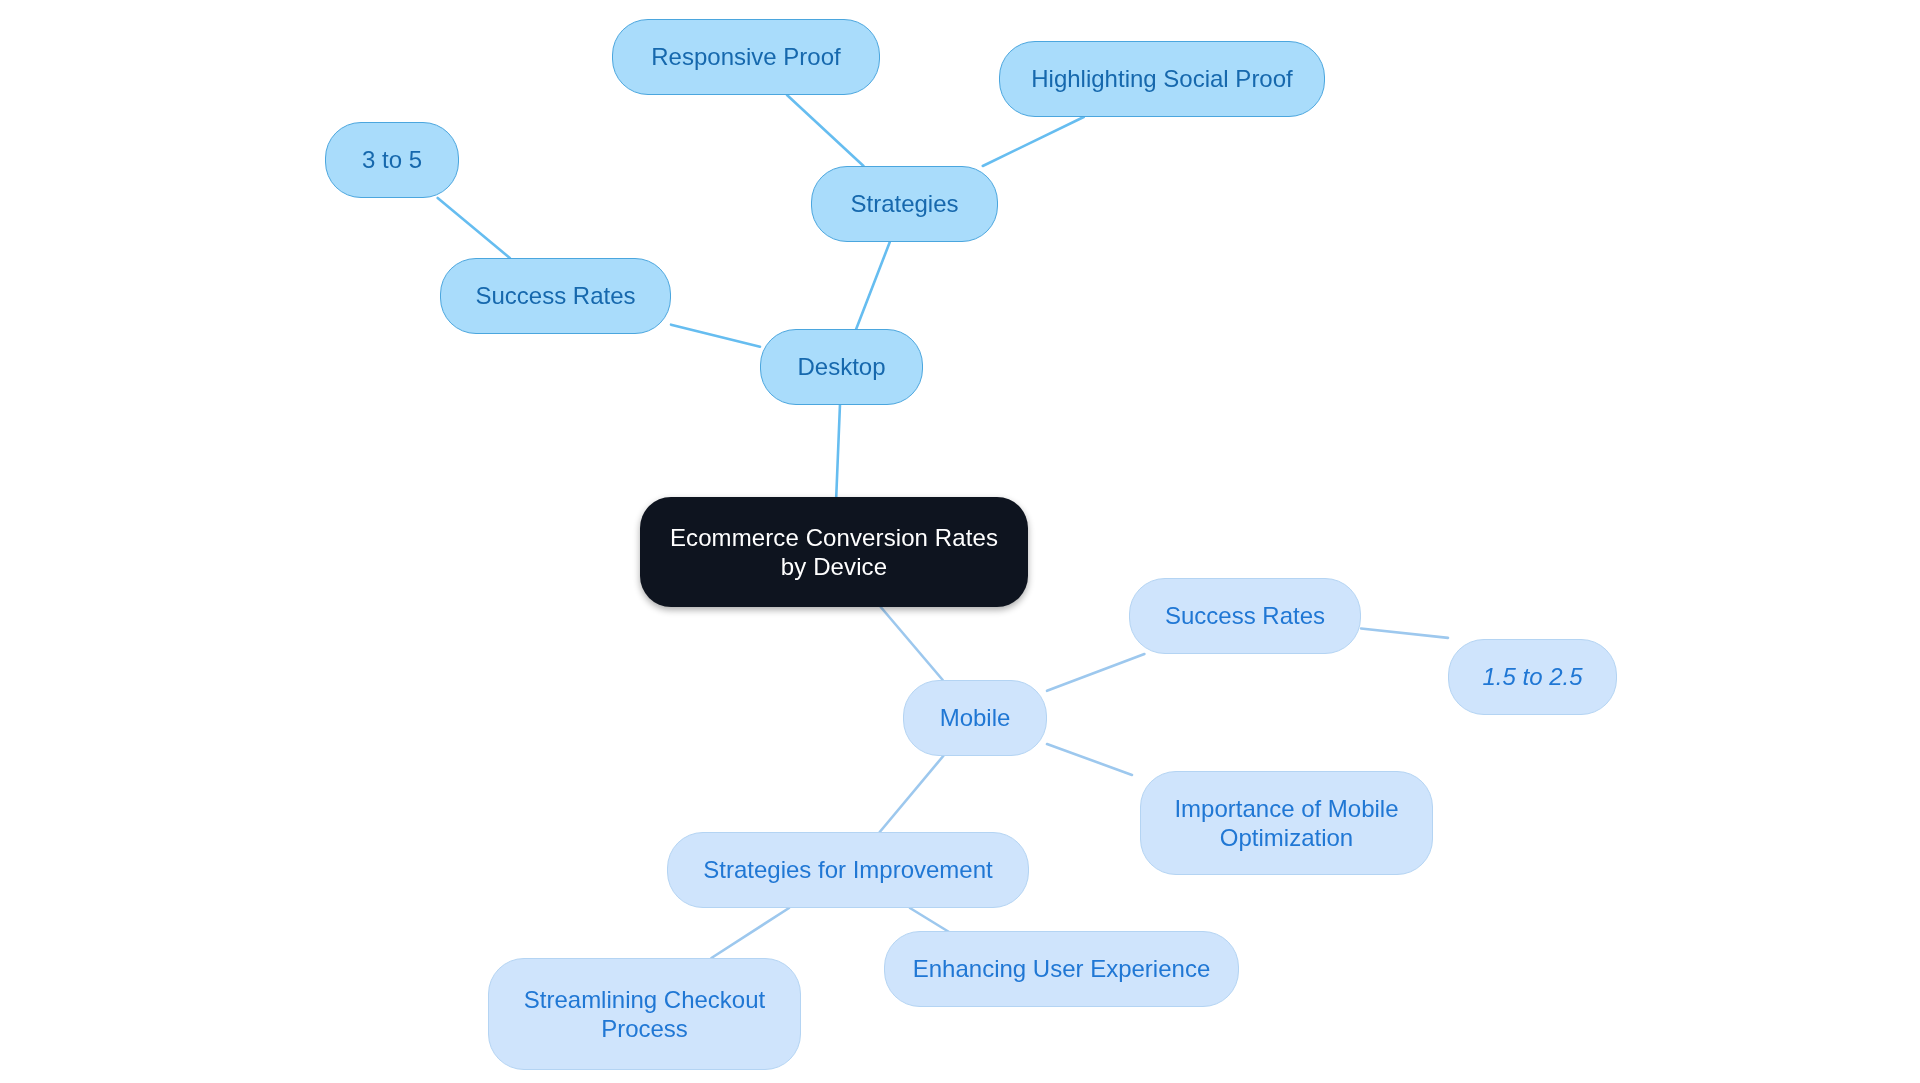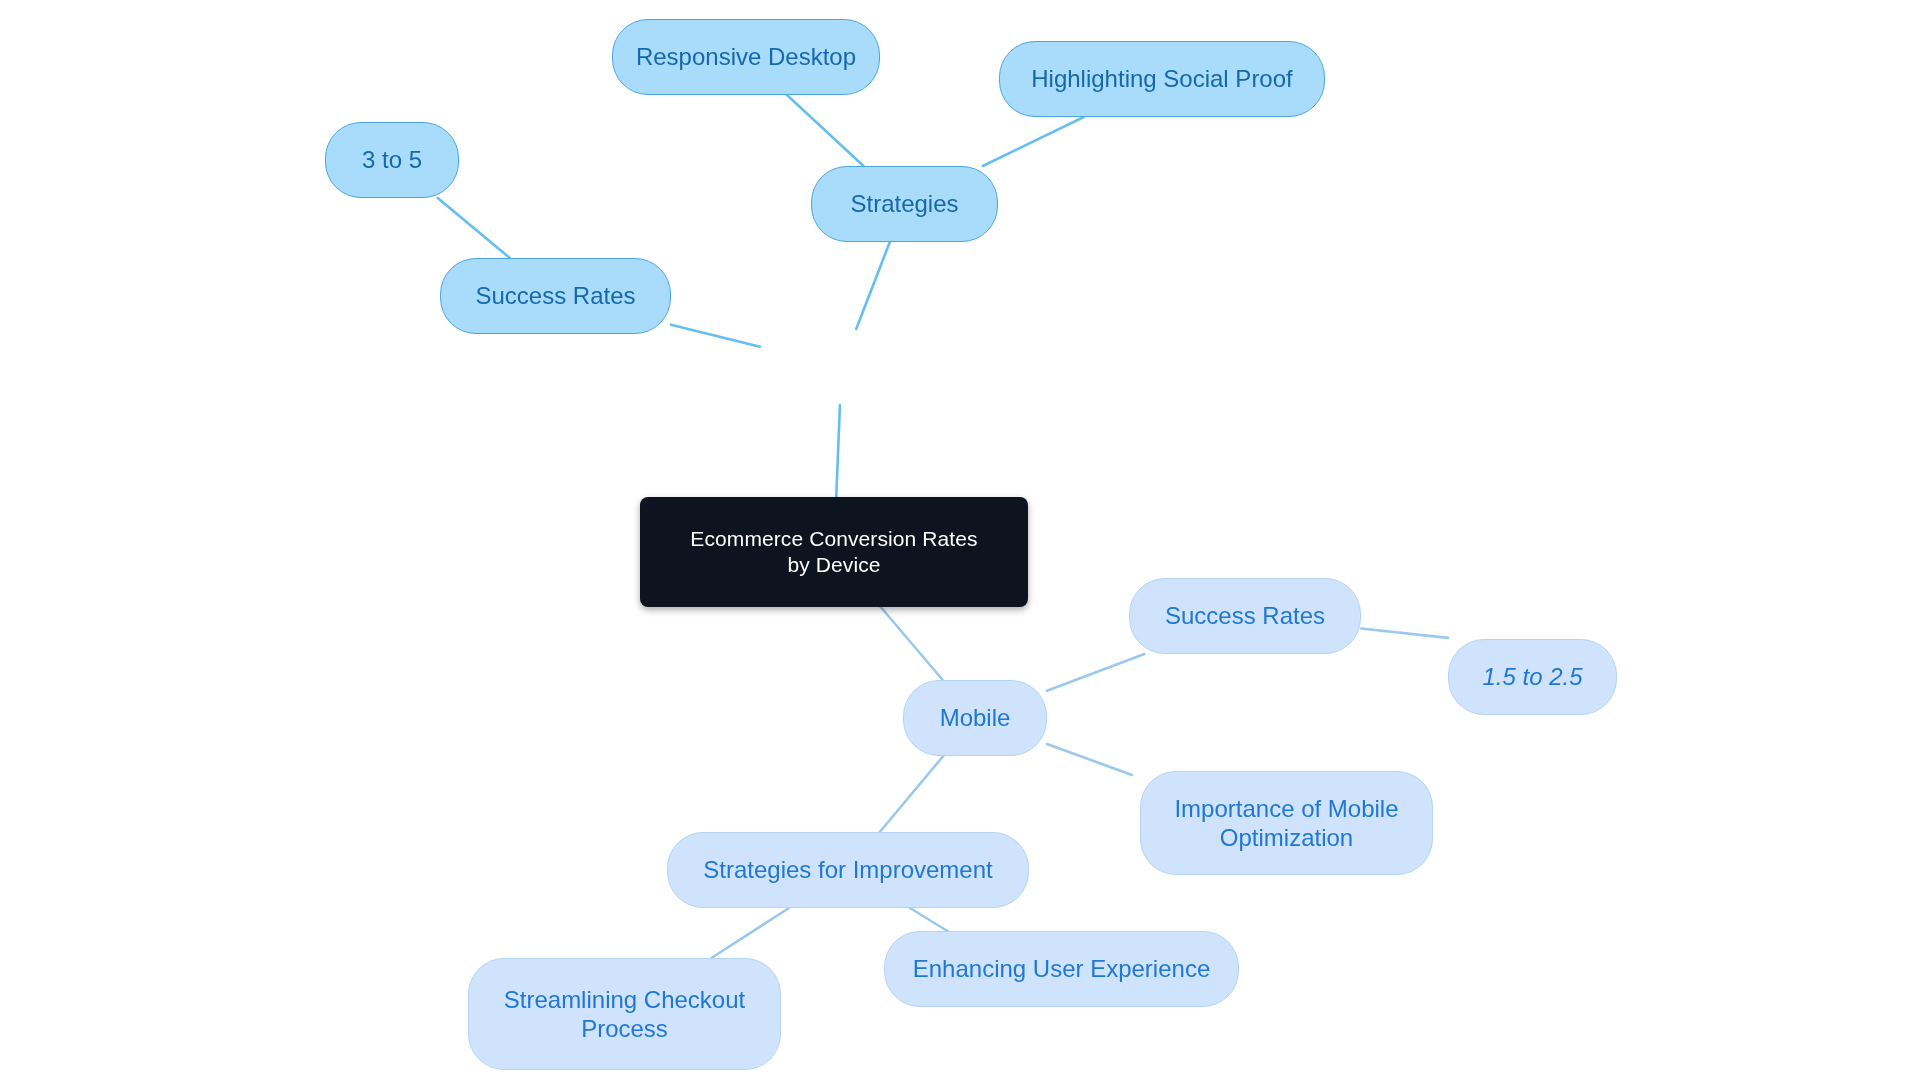--- a/index.html
+++ b/index.html
@@ -36,23 +36,23 @@
     justify-content: center;
     text-align: center;
     border-radius: 36px;
     line-height: 1.22;
     white-space: pre-line;
   }
   
   .node.root {
     background: #0e141f;
     color: #ffffff;
-    font-size: 21px;
+    font-size: 24px;
     border: none;
-    border-radius: 8px;
+    border-radius: 31px;
     box-shadow: 0 3px 7px rgba(0,0,0,0.33);
     letter-spacing: .1px;
   }
   
   .node.br-desktop {
     background: #a9dcfb;
     border: 1.6px solid #4ba6de;
     color: #1668ad;
     font-size: 24px;
   }
@@ -78,27 +78,28 @@
       <line x1="880.7168674698795" y1="607" x2="942.722891566265" y2="680" stroke="#9dc8ee" stroke-width="2.6" stroke-linecap="round"></line>
       <line x1="1047" y1="690.8" x2="1144.4117647058824" y2="654" stroke="#9dc8ee" stroke-width="2.6" stroke-linecap="round"></line>
       <line x1="1361" y1="628.5078260869565" x2="1448" y2="637.888695652174" stroke="#9dc8ee" stroke-width="2.6" stroke-linecap="round"></line>
       <line x1="1047" y1="744.0955518945634" x2="1132" y2="774.9028006589785" stroke="#9dc8ee" stroke-width="2.6" stroke-linecap="round"></line>
       <line x1="943.25" y1="756" x2="879.75" y2="832" stroke="#9dc8ee" stroke-width="2.6" stroke-linecap="round"></line>
       <line x1="789.0208333333334" y1="908" x2="711.4166666666666" y2="958" stroke="#9dc8ee" stroke-width="2.6" stroke-linecap="round"></line>
       <line x1="909.9312977099237" y1="908" x2="999.5687022900763" y2="963" stroke="#9dc8ee" stroke-width="2.6" stroke-linecap="round"></line>
     </svg>
 <div class="node root" style="left: 640px; top: 497px; width: 388px; height: 110px;">Ecommerce Conversion Rates
 by Device</div>
+    <div class="node br-desktop" style="left: 760px; top: 329px; width: 163px; height: 76px;">Desktop</div>
     <div class="node br-desktop" style="left: 811px; top: 166px; width: 187px; height: 76px; text-align: right;">Strategies</div>
-    <div class="node br-desktop" style="left: 612px; top: 19px; width: 268px; height: 76px;">Responsive Desktop</div>
+    <div class="node br-desktop" style="left: 612px; top: 19px; width: 268px; height: 76px;">Responsive Proof</div>
     <div class="node br-desktop" style="left: 999px; top: 41px; width: 326px; height: 76px;">Highlighting Social Proof</div>
     <div class="node br-desktop" style="left: 440px; top: 258px; width: 231px; height: 76px;">Success Rates</div>
     <div class="node br-desktop" style="left: 325px; top: 122px; width: 134px; height: 76px;">3 to 5</div>
     <div class="node br-mobile" style="left: 903px; top: 680px; width: 144px; height: 76px;">Mobile</div>
     <div class="node br-mobile" style="left: 1129px; top: 578px; width: 232px; height: 76px;">Success Rates</div>
     <div class="node br-mobile" style="left: 1448px; top: 639px; width: 169px; height: 76px; font-style: italic;">1.5 to 2.5</div>
     <div class="node br-mobile" style="left: 1132px; top: 771px; width: 293px; height: 104px; margin-left: 8px;">Importance of Mobile
 Optimization</div>
     <div class="node br-mobile" style="left: 667px; top: 832px; width: 362px; height: 76px;">Strategies for Improvement</div>
-    <div class="node br-mobile" style="left: 468px; top: 958px; width: 313px; height: 112px;">Streamlining Checkout
+    <div class="node br-mobile" style="left: 488px; top: 958px; width: 313px; height: 112px;">Streamlining Checkout
 Process</div>
     <div class="node br-mobile" style="left: 884px; top: 931px; width: 355px; height: 76px;">Enhancing User Experience</div>
   </div>
 
 </body></html>

